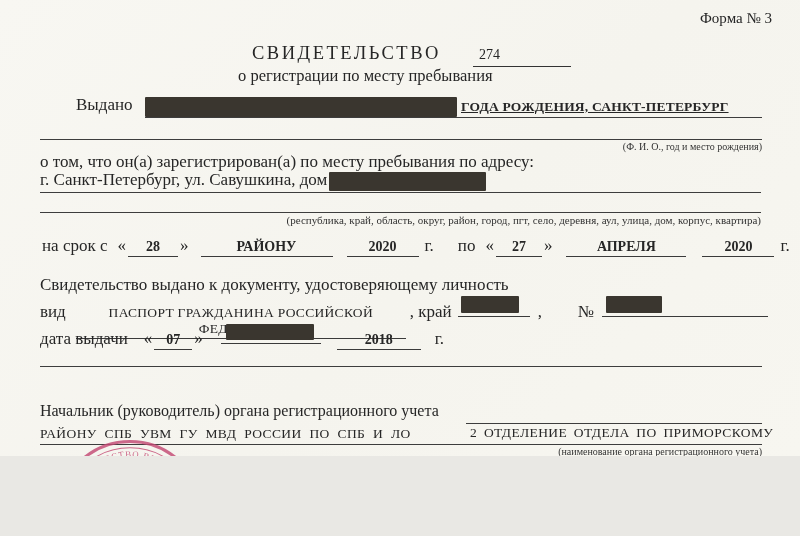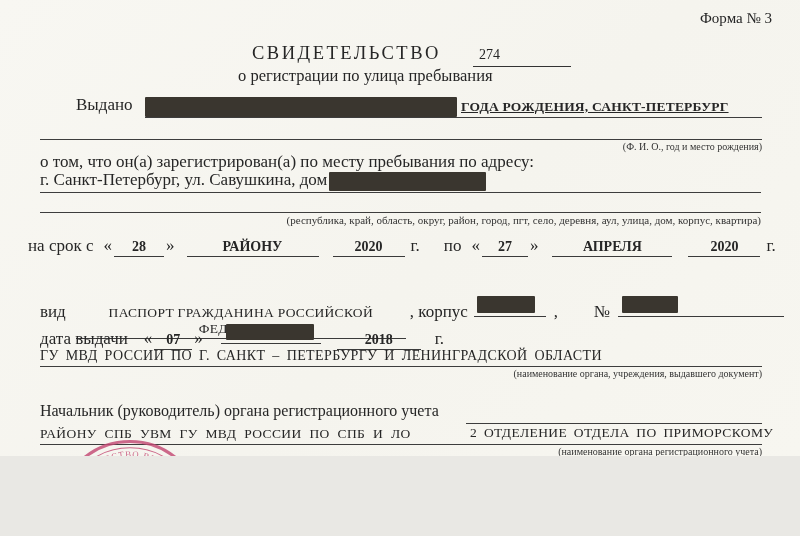--- a/index.html
+++ b/index.html
@@ -25,59 +25,60 @@
 </head>
 <body>
 
 <div class="page">
 
   <span class="abs" style="top:10px;right:28px;font-size:15px;">Форма № 3</span>
   <span class="abs" style="top:43px;left:252px;font-size:18.5px;letter-spacing:2.5px;">СВИДЕТЕЛЬСТВО</span>
   <div class="abs" style="top:45px;left:473px;width:98px;height:21px;border-bottom:1.4px solid #333;">
     <span style="font-size:14px;padding-left:6px;">274</span>
   </div>
-  <span class="abs" style="top:66px;left:238px;font-size:16.5px;">о регистрации по улица пребывания</span>
+  <span class="abs" style="top:66px;left:238px;font-size:16.5px;">о регистрации по месту пребывания</span>
 
   <span class="abs flabel" style="top:95px;left:76px;">Выдано</span>
   <div class="redact" style="top:97px;left:145px;width:312px;height:20px;"></div>
   <span class="abs" style="top:99px;left:461px;font-size:13.5px;font-weight:bold;letter-spacing:.2px;text-decoration:underline;">ГОДА РОЖДЕНИЯ, САНКТ-ПЕТЕРБУРГ</span>
   <div class="hline" style="top:117px;left:145px;width:617px;"></div>
   <div class="hline" style="top:139px;left:40px;width:722px;"></div>
   <div class="caption" style="top:141px;left:40px;width:722px;">(Ф. И. О., год и место рождения)</div>
 
   <span class="abs flabel" style="top:152px;left:40px;">о том, что он(а) зарегистрирован(а) по месту пребывания по адресу:</span>
 
   <span class="abs flabel" style="top:170px;left:40px;">г. Санкт-Петербург, ул. Савушкина, дом</span>
   <div class="redact" style="top:172px;left:329px;width:157px;height:19px;"></div>
   <div class="hline" style="top:192px;left:40px;width:721px;"></div>
   <div class="hline" style="top:212px;left:40px;width:721px;"></div>
   <div class="caption" style="top:214px;left:40px;width:721px;font-size:11px;">(республика, край, область, округ, район, город, пгт, село, деревня, аул, улица, дом, корпус, квартира)</div>
 
-  <div class="frow" style="top:236px;left:28px;">
+  <div class="frow" style="top:236px;left:42px;">
     <span class="flabel">на срок с</span>
     <span class="flabel" style="margin-left:10px;">«</span>
     <span class="fcell" style="width:50px;margin-left:2px;">28</span>
     <span class="flabel" style="margin-left:2px;">»</span>
     <span class="fcell" style="width:132px;margin-left:12px;">РАЙОНУ</span>
     <span class="fcell" style="width:72px;margin-left:14px;">2020</span>
     <span class="flabel" style="margin-left:6px;">г.</span>
     <span class="flabel" style="margin-left:24px;">по</span>
     <span class="flabel" style="margin-left:10px;">«</span>
     <span class="fcell" style="width:46px;margin-left:2px;">27</span>
     <span class="flabel" style="margin-left:2px;">»</span>
     <span class="fcell" style="width:120px;margin-left:14px;">АПРЕЛЯ</span>
     <span class="fcell" style="width:72px;margin-left:16px;">2020</span>
     <span class="flabel" style="margin-left:6px;">г.</span>
   </div>
 
+  <span class="abs flabel" style="top:275px;left:40px;">Свидетельство выдано к документу, удостоверяющему личность</span>
 
   <div class="frow" style="top:294px;left:40px;">
     <span class="flabel">вид</span>
     <span class="fcell plain" style="width:330px;margin-left:10px;">ПАСПОРТ ГРАЖДАНИНА РОССИЙСКОЙ ФЕДЕРАЦИИ</span>
-    <span class="flabel" style="margin-left:4px;">, корпус</span>
+    <span class="flabel" style="margin-left:4px;">, край</span>
     <span class="fcell holder" style="width:72px;margin-left:6px;">
       <span class="redact" style="left:3px;top:2px;width:58px;height:17px;"></span>
     </span>
     <span class="flabel" style="margin-left:8px;">,</span>
     <span class="flabel" style="margin-left:36px;">№</span>
     <span class="fcell holder" style="width:166px;margin-left:8px;">
       <span class="redact" style="left:4px;top:2px;width:56px;height:17px;"></span>
     </span>
   </div>
 
@@ -86,23 +87,21 @@
     <span class="flabel" style="margin-left:16px;">«</span>
     <span class="fcell" style="width:38px;margin-left:2px;">07</span>
     <span class="flabel" style="margin-left:2px;">»</span>
     <span class="fcell holder" style="width:100px;margin-left:18px;">
       <span class="redact" style="left:5px;top:3px;width:88px;height:16px;"></span>
     </span>
     <span class="fcell" style="width:84px;margin-left:16px;">2018</span>
     <span class="flabel" style="margin-left:14px;">г.</span>
   </div>
 
-  <span class="abs caps" style="top:348px;left:40px;font-size:14px;">ГУ МВД РОССИИ ПО Г. САНКТ – ПЕТЕРБУРГУ И ЛЕНИНГРАДСКОЙ ОБЛАСТИ</span>
   <div class="hline" style="top:366px;left:40px;width:722px;"></div>
-  <div class="caption" style="top:368px;left:40px;width:722px;">(наименование органа, учреждения, выдавшего документ)</div>
 
   <span class="abs" style="top:402px;left:40px;font-size:16px;">Начальник (руководитель) органа регистрационного учета</span>
   <span class="abs caps" style="top:425px;left:470px;font-size:13.5px;">2 ОТДЕЛЕНИЕ ОТДЕЛА  ПО ПРИМОРСКОМУ</span>
   <div class="hline" style="top:423px;left:466px;width:296px;"></div>
   <span class="abs caps" style="top:426px;left:40px;font-size:13.5px;word-spacing:4px;text-align:right;">РАЙОНУ СПБ УВМ  ГУ  МВД РОССИИ  ПО СПБ  И  ЛО</span>
   <div class="hline" style="top:444px;left:40px;width:722px;"></div>
   <div class="caption" style="top:446px;left:40px;width:722px;">(наименование органа регистрационного учета)</div>
 
   <div class="hline" style="top:497px;left:75px;width:188px;"></div>
   <div class="caption" style="top:500px;left:75px;width:188px;">(подпись)</div>

